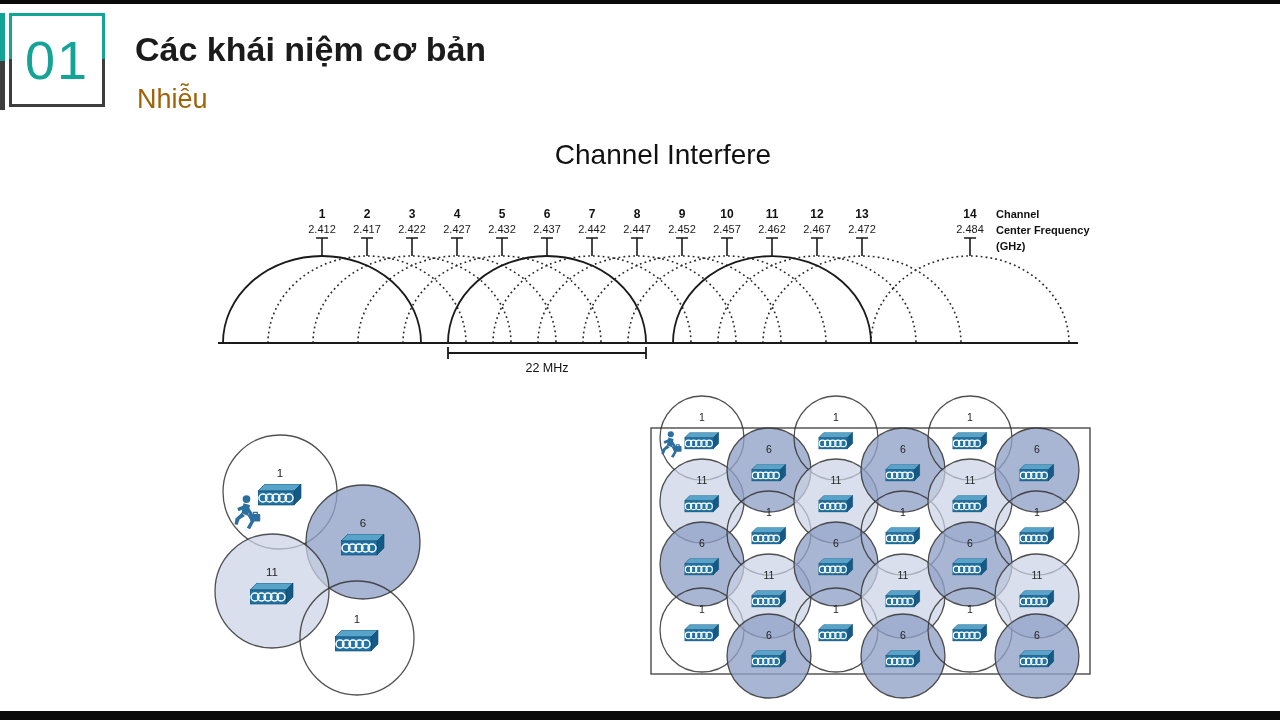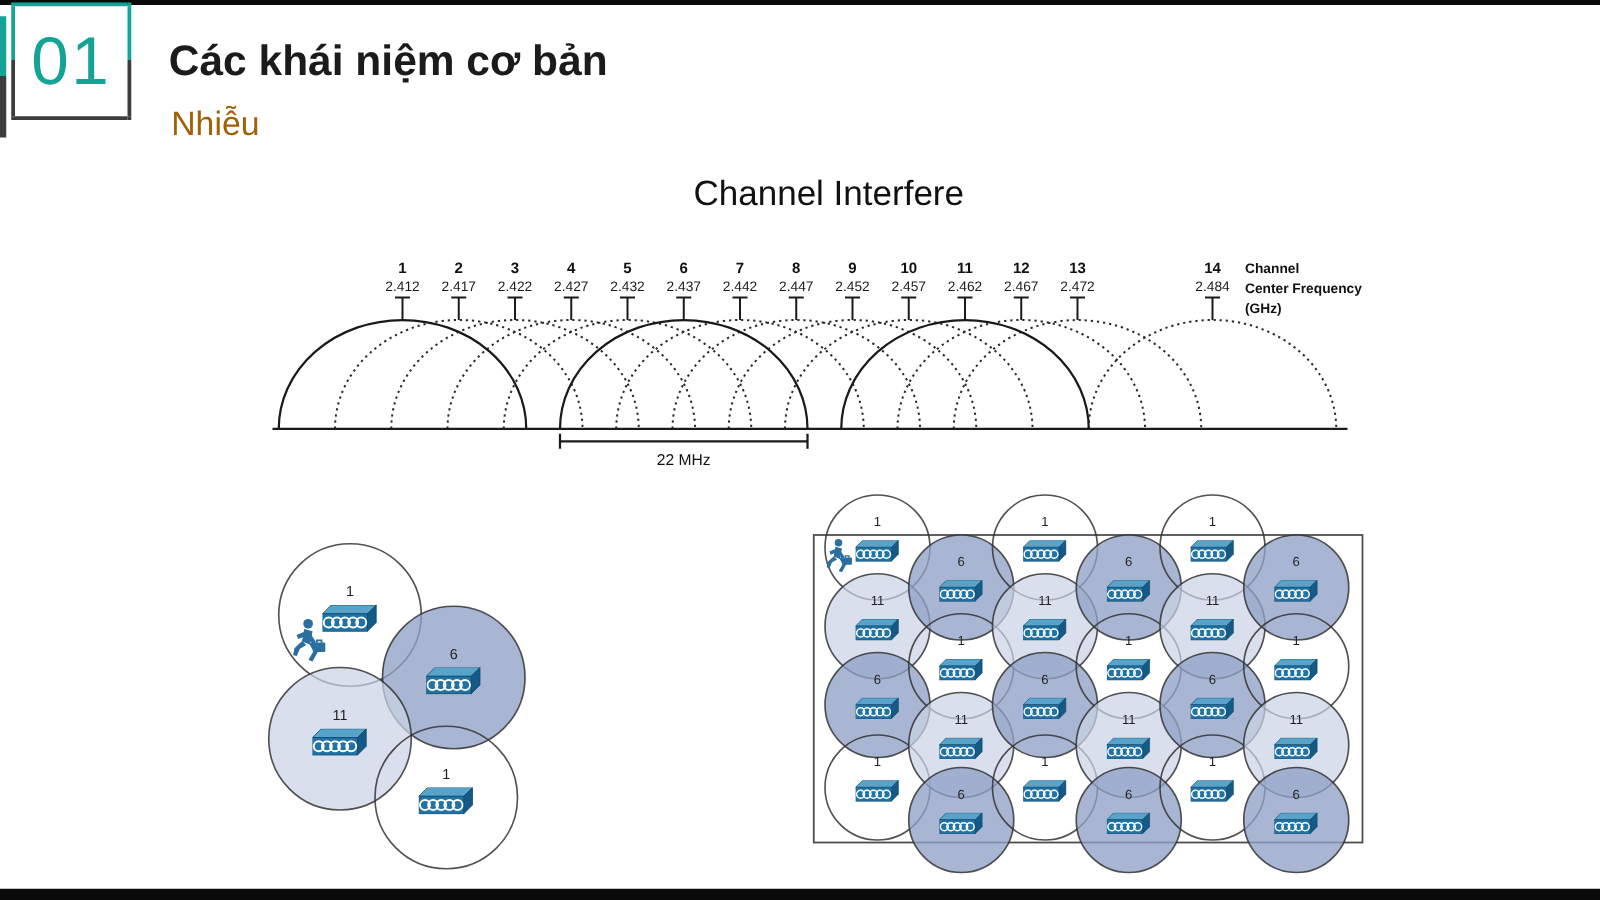--- a/index.html
+++ b/index.html
@@ -4,21 +4,21 @@
 <style>
   html,body{margin:0;padding:0;}
   body{
     width:1280px;height:720px;position:relative;background:#ffffff;overflow:hidden;
     font-family:"Liberation Sans", sans-serif;
   }
   .topbar{position:absolute;left:0;top:0;width:1280px;height:4px;background:#0a0a0a;}
   .bottombar{position:absolute;left:0;top:711px;width:1280px;height:9px;background:#0a0a0a;}
   .edge-strip{position:absolute;left:0;top:13px;width:5px;height:97px;
     background:linear-gradient(to bottom,#14a397 49%,#3d3d3d 49%);}
-  .num-box{position:absolute;left:9px;top:2px;width:90px;height:88px;
+  .num-box{position:absolute;left:9px;top:13px;width:90px;height:88px;
     border:3px solid;border-image:linear-gradient(to bottom,#14a397 49%,#3d3d3d 49%) 1;
     display:flex;align-items:center;justify-content:center;}
   .num-box .num{color:#14a397;font-size:54px;font-weight:300;letter-spacing:2px;line-height:1;}
   .slide-title{position:absolute;left:135px;top:30px;font-size:34px;font-weight:bold;color:#1b1b1b;text-align:right;}
   .slide-subtitle{position:absolute;left:137px;top:84px;font-size:27px;color:#a16207;}
   svg text{font-family:"Liberation Sans", sans-serif;}
   .chart-title{font-size:28px;fill:#111;}
   .ch-num{font-size:12px;font-weight:bold;fill:#111;}
   .ch-freq{font-size:11px;fill:#1a1a1a;}
   .axis-note{font-size:11px;font-weight:bold;fill:#111;}

